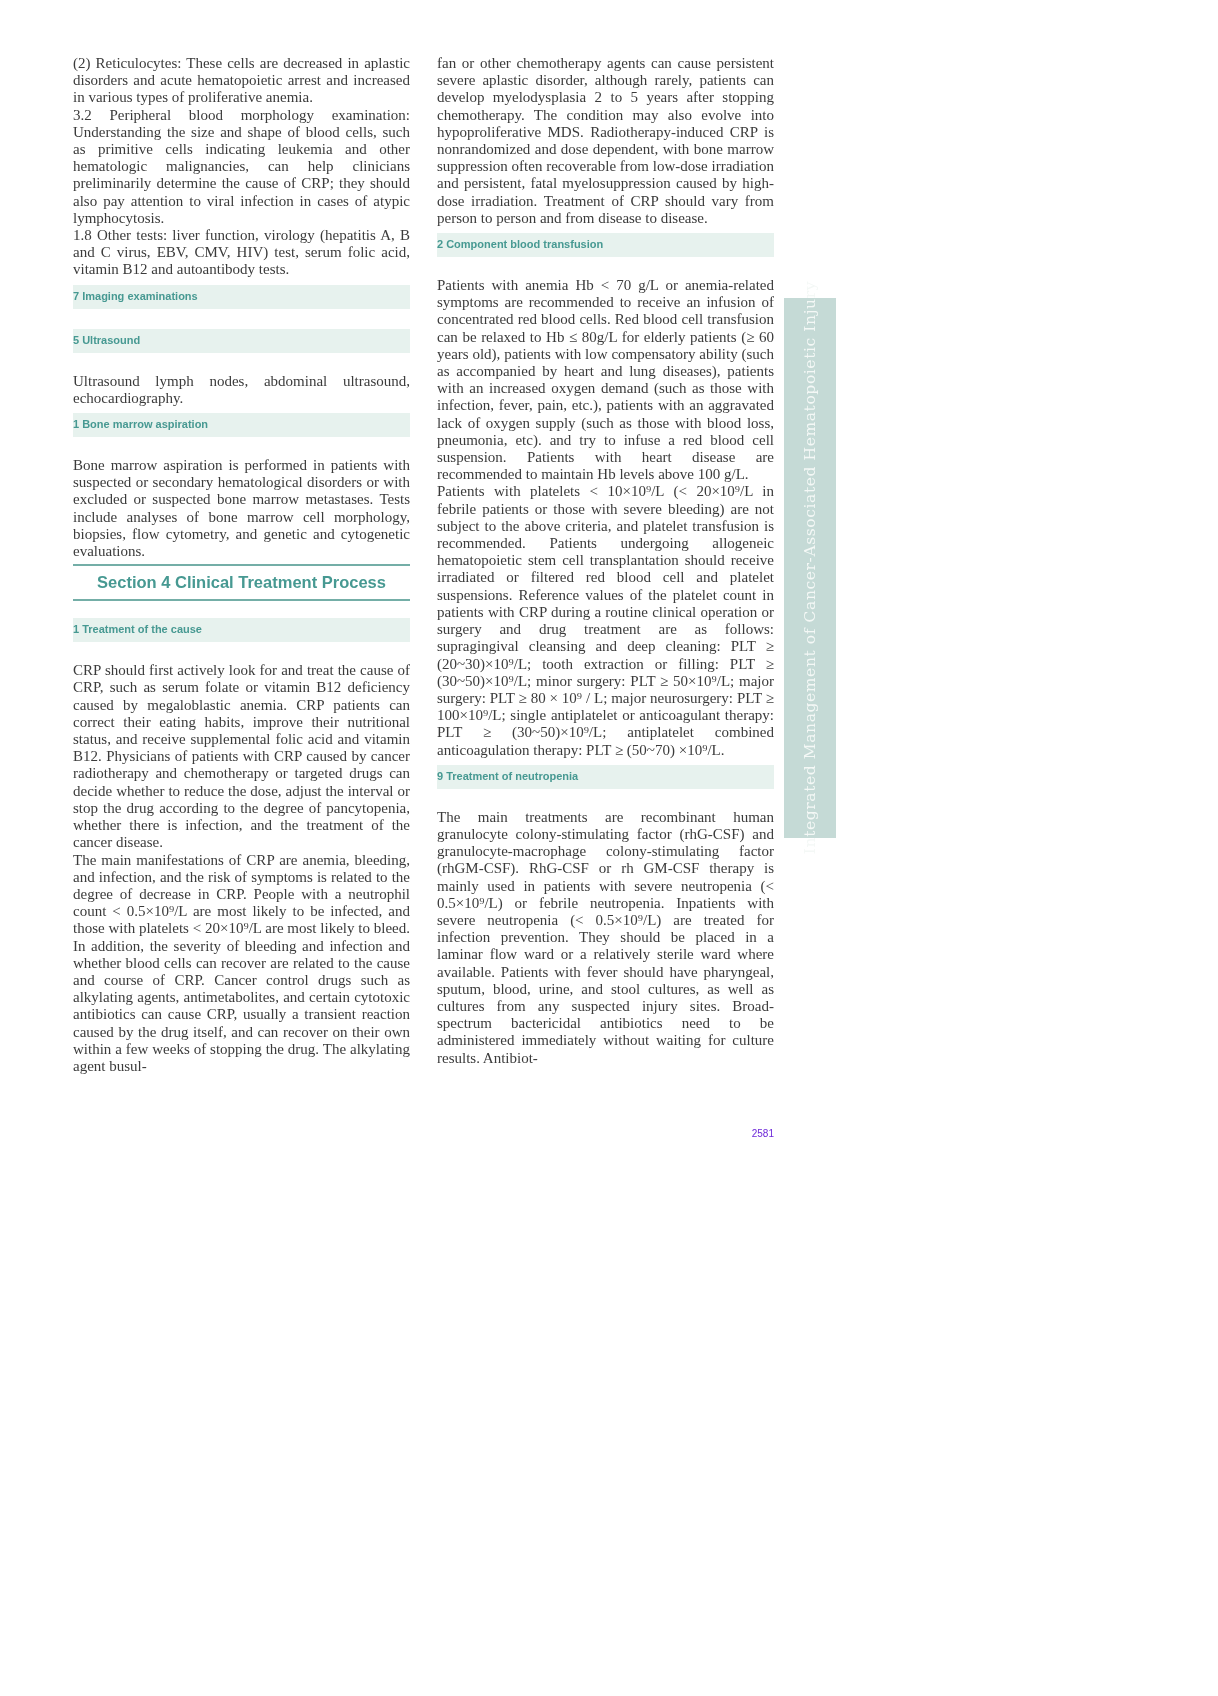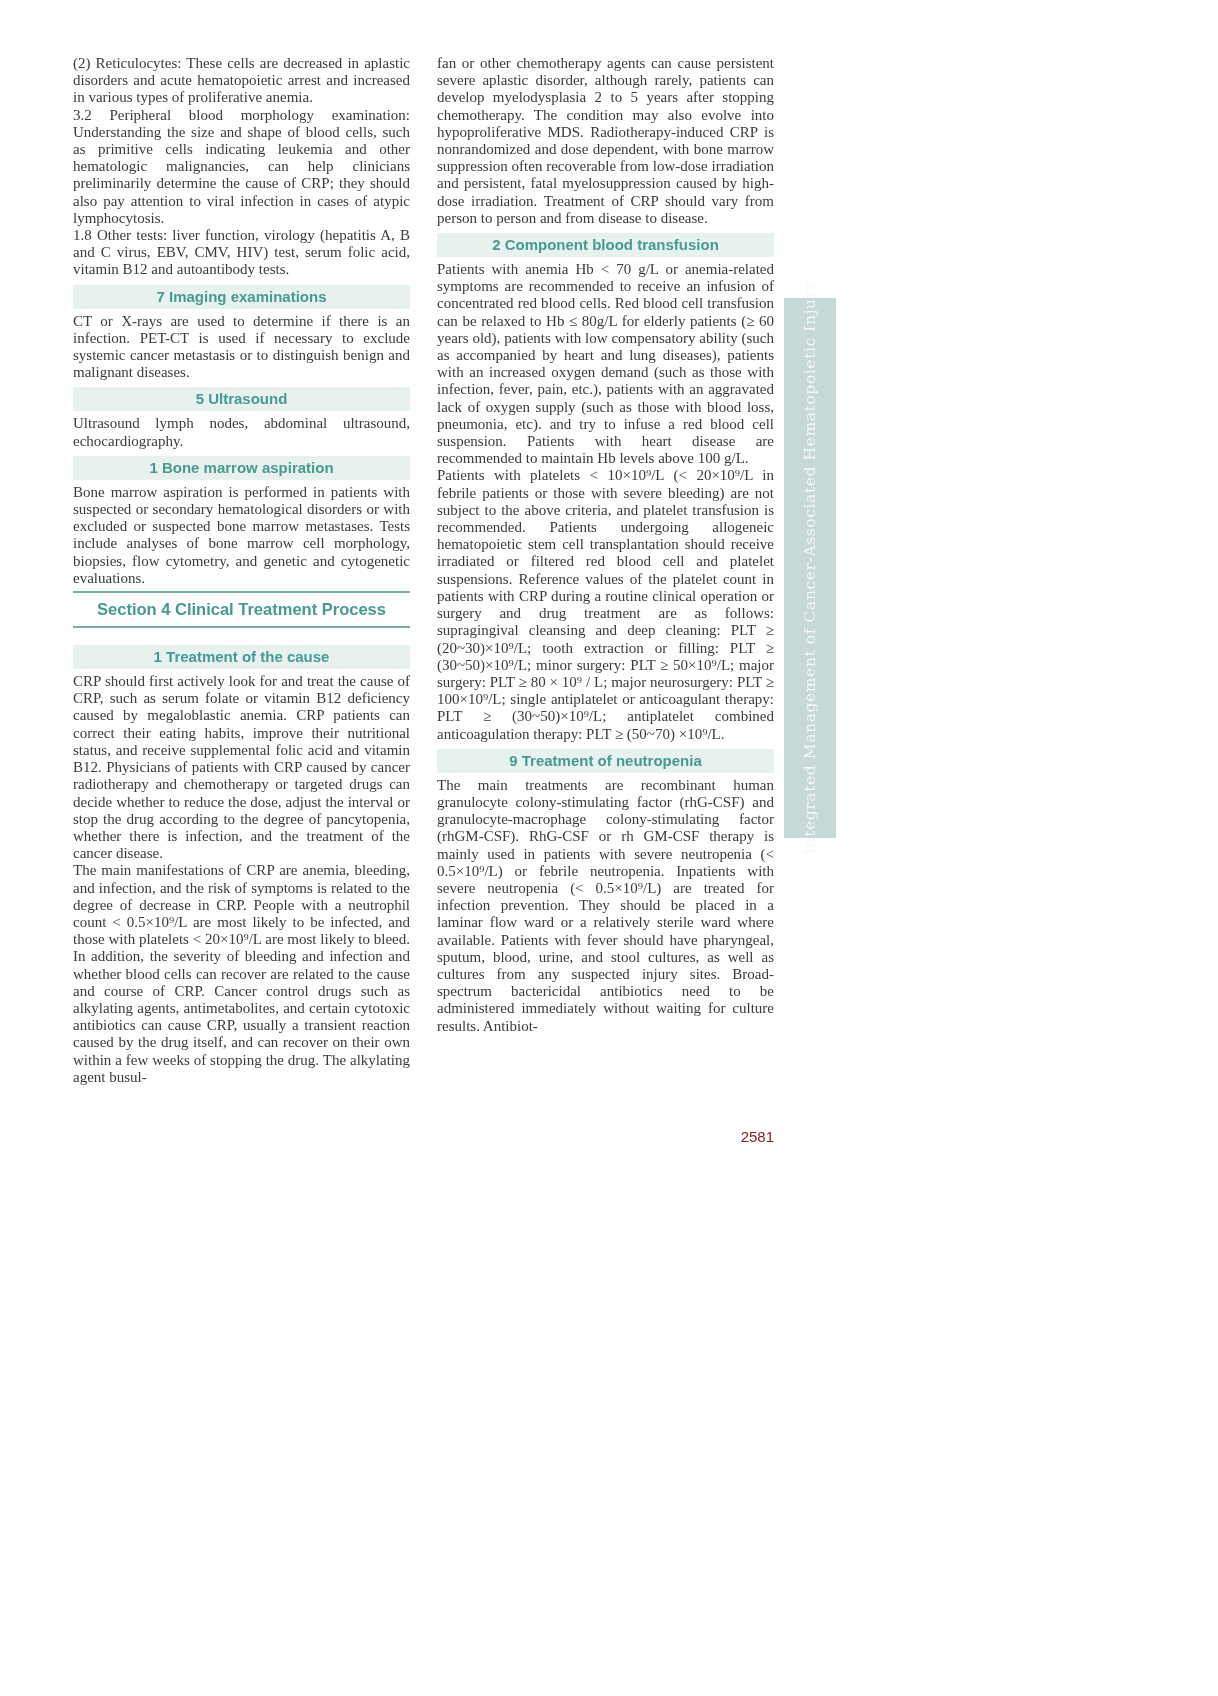--- a/index.html
+++ b/index.html
@@ -18,27 +18,26 @@
     width:337px;
     color:var(--body-text,#3b3b3b);
     font-size:15px; line-height:17.2px;
   }
   .para {
     margin:0;
     text-align:justify;
     text-justify:inter-word;
   }
   .hdr {
-    margin:6px 0 4px;
+    margin:6px 0 20px;
     padding:3px 0 4px;
     background:var(--header-bg,#e7f2ee);
     color:var(--accent,#479992);
     font-family:"Liberation Sans","DejaVu Sans",sans-serif;
-    font-weight:bold; font-size:15px; line-height:17px;
-    text-align:center;
+    font-weight:bold; font-size:11px; line-height:17px;
   }
   .section-hdr {
     margin:4px 0 17px;
     padding:7px 0;
     border-top:2px solid var(--rule,#74aea7);
     border-bottom:2px solid var(--rule,#74aea7);
     color:var(--accent,#479992);
     font-family:"Liberation Sans","DejaVu Sans",sans-serif;
     font-weight:bold; font-size:16.5px; line-height:19px;
     text-align:center;
@@ -54,38 +53,37 @@
     transform:rotate(180deg);
     white-space:nowrap;
     color:var(--sidebar-text,#f4f8f6);
     font-family:"DejaVu Serif","Liberation Serif",serif;
     font-size:15.5px; letter-spacing:0.6px;
   }
   .page-number {
     position:absolute; left:437px; top:1128px;
     width:337px;
     text-align:right;
-    color:#7f1d1d;
+    color:#6d28d9;
     font-family:"Liberation Sans","DejaVu Sans",sans-serif;
-    font-size:15px;
+    font-size:10px;
   }
 </style>
 </head>
 <body>
 
 <div class="page">
 
   <div class="columns">
 
     <div class="col">
       <p class="para">(2) Reticulocytes: These cells are decreased in aplastic disorders and acute hematopoietic arrest and increased in various types of proliferative anemia.</p>
       <p class="para">3.2 Peripheral blood morphology examination: Understanding the size and shape of blood cells, such as primitive cells indicating leukemia and other hematologic malignancies, can help clinicians preliminarily determine the cause of CRP; they should also pay attention to viral infection in cases of atypic lymphocytosis.</p>
       <p class="para">1.8 Other tests: liver function, virology (hepatitis A, B and C virus, EBV, CMV, HIV) test, serum folic acid, vitamin B12 and autoantibody tests.</p>
       <div class="hdr">7 Imaging examinations</div>
-      <p class="para">CT or X-rays are used to determine if there is an infection. PET-CT is used if necessary to exclude systemic cancer metastasis or to distinguish benign and malignant diseases.</p>
       <div class="hdr">5 Ultrasound</div>
       <p class="para">Ultrasound lymph nodes, abdominal ultrasound, echocardiography.</p>
       <div class="hdr">1 Bone marrow aspiration</div>
       <p class="para">Bone marrow aspiration is performed in patients with suspected or secondary hematological disorders or with excluded or suspected bone marrow metastases. Tests include analyses of bone marrow cell morphology, biopsies, flow cytometry, and genetic and cytogenetic evaluations.</p>
       <div class="section-hdr">Section 4 Clinical Treatment Process</div>
       <div class="hdr">1 Treatment of the cause</div>
       <p class="para">CRP should first actively look for and treat the cause of CRP, such as serum folate or vitamin B12 deficiency caused by megaloblastic anemia. CRP patients can correct their eating habits, improve their nutritional status, and receive supplemental folic acid and vitamin B12. Physicians of patients with CRP caused by cancer radiotherapy and chemotherapy or targeted drugs can decide whether to reduce the dose, adjust the interval or stop the drug according to the degree of pancytopenia, whether there is infection, and the treatment of the cancer disease.</p>
       <p class="para">The main manifestations of CRP are anemia, bleeding, and infection, and the risk of symptoms is related to the degree of decrease in CRP. People with a neutrophil count &lt; 0.5×10⁹/L are most likely to be infected, and those with platelets &lt; 20×10⁹/L are most likely to bleed. In addition, the severity of bleeding and infection and whether blood cells can recover are related to the cause and course of CRP. Cancer control drugs such as alkylating agents, antimetabolites, and certain cytotoxic antibiotics can cause CRP, usually a transient reaction caused by the drug itself, and can recover on their own within a few weeks of stopping the drug. The alkylating agent busul-</p>
     </div>
 

